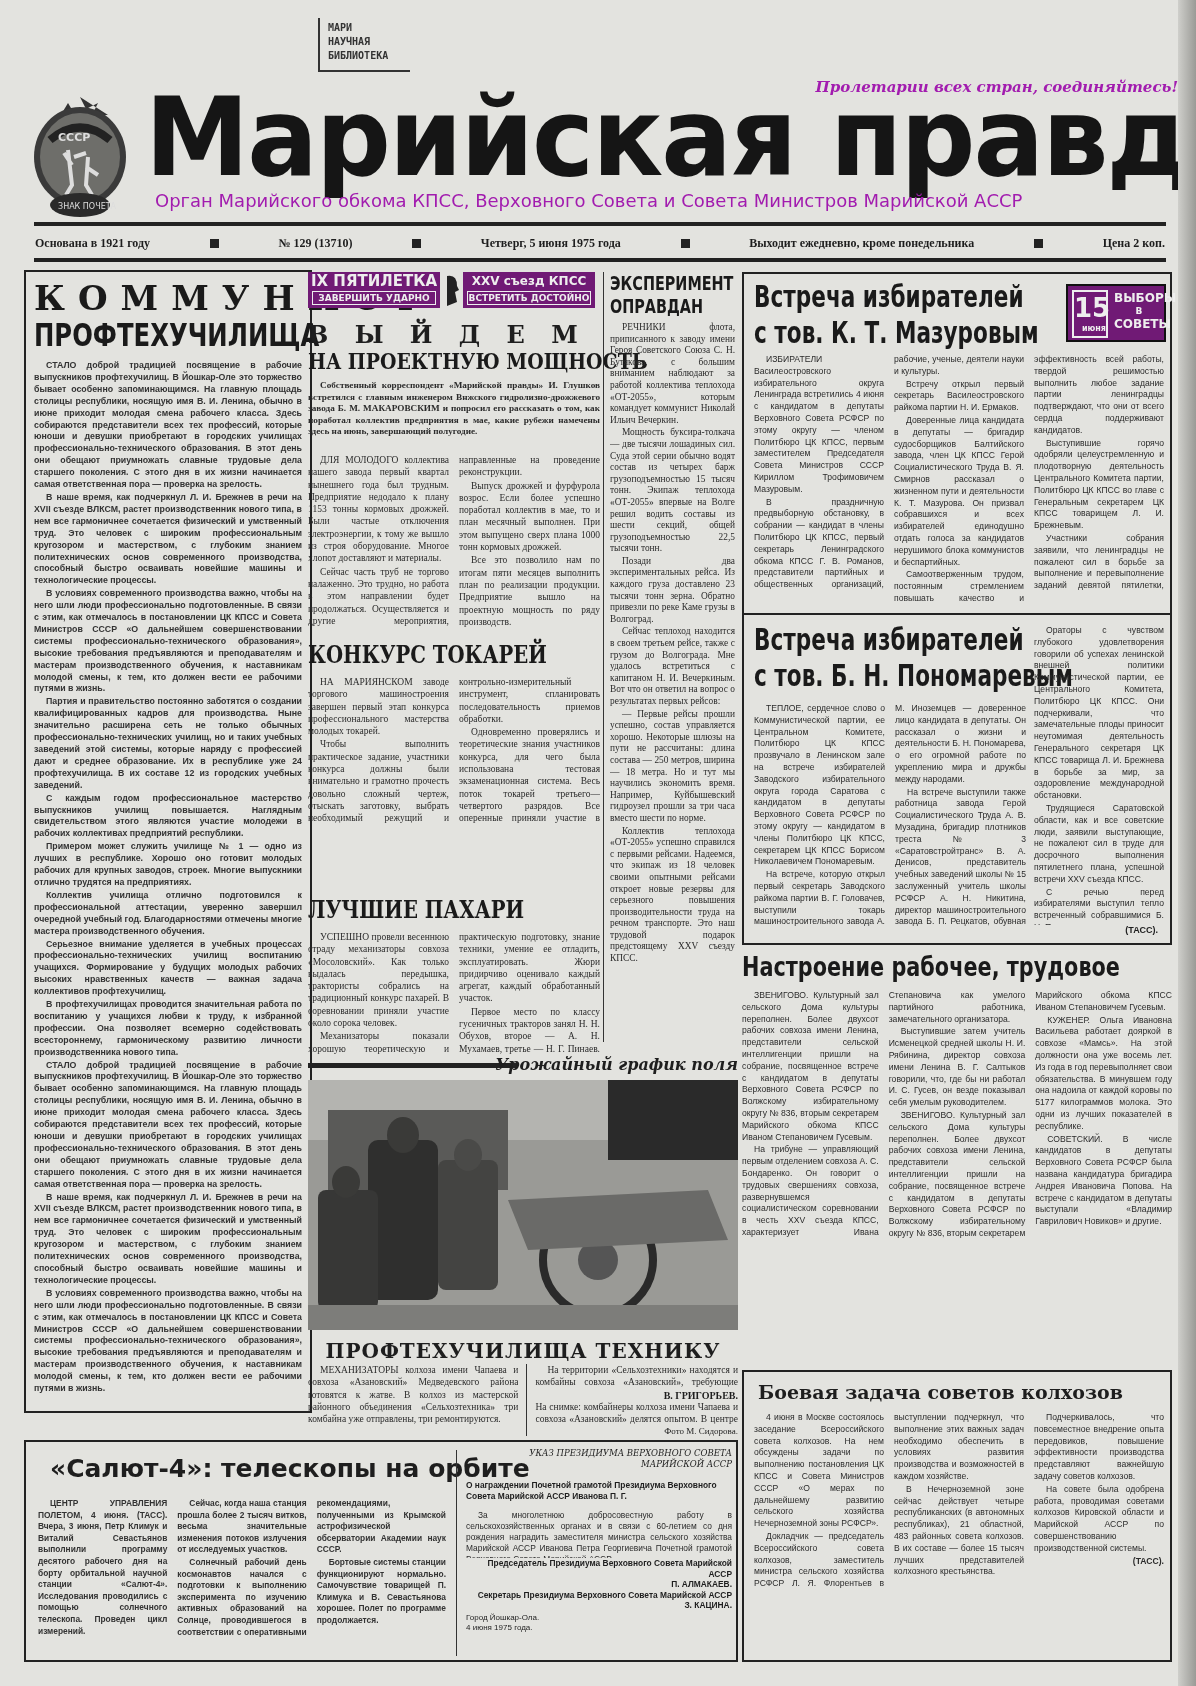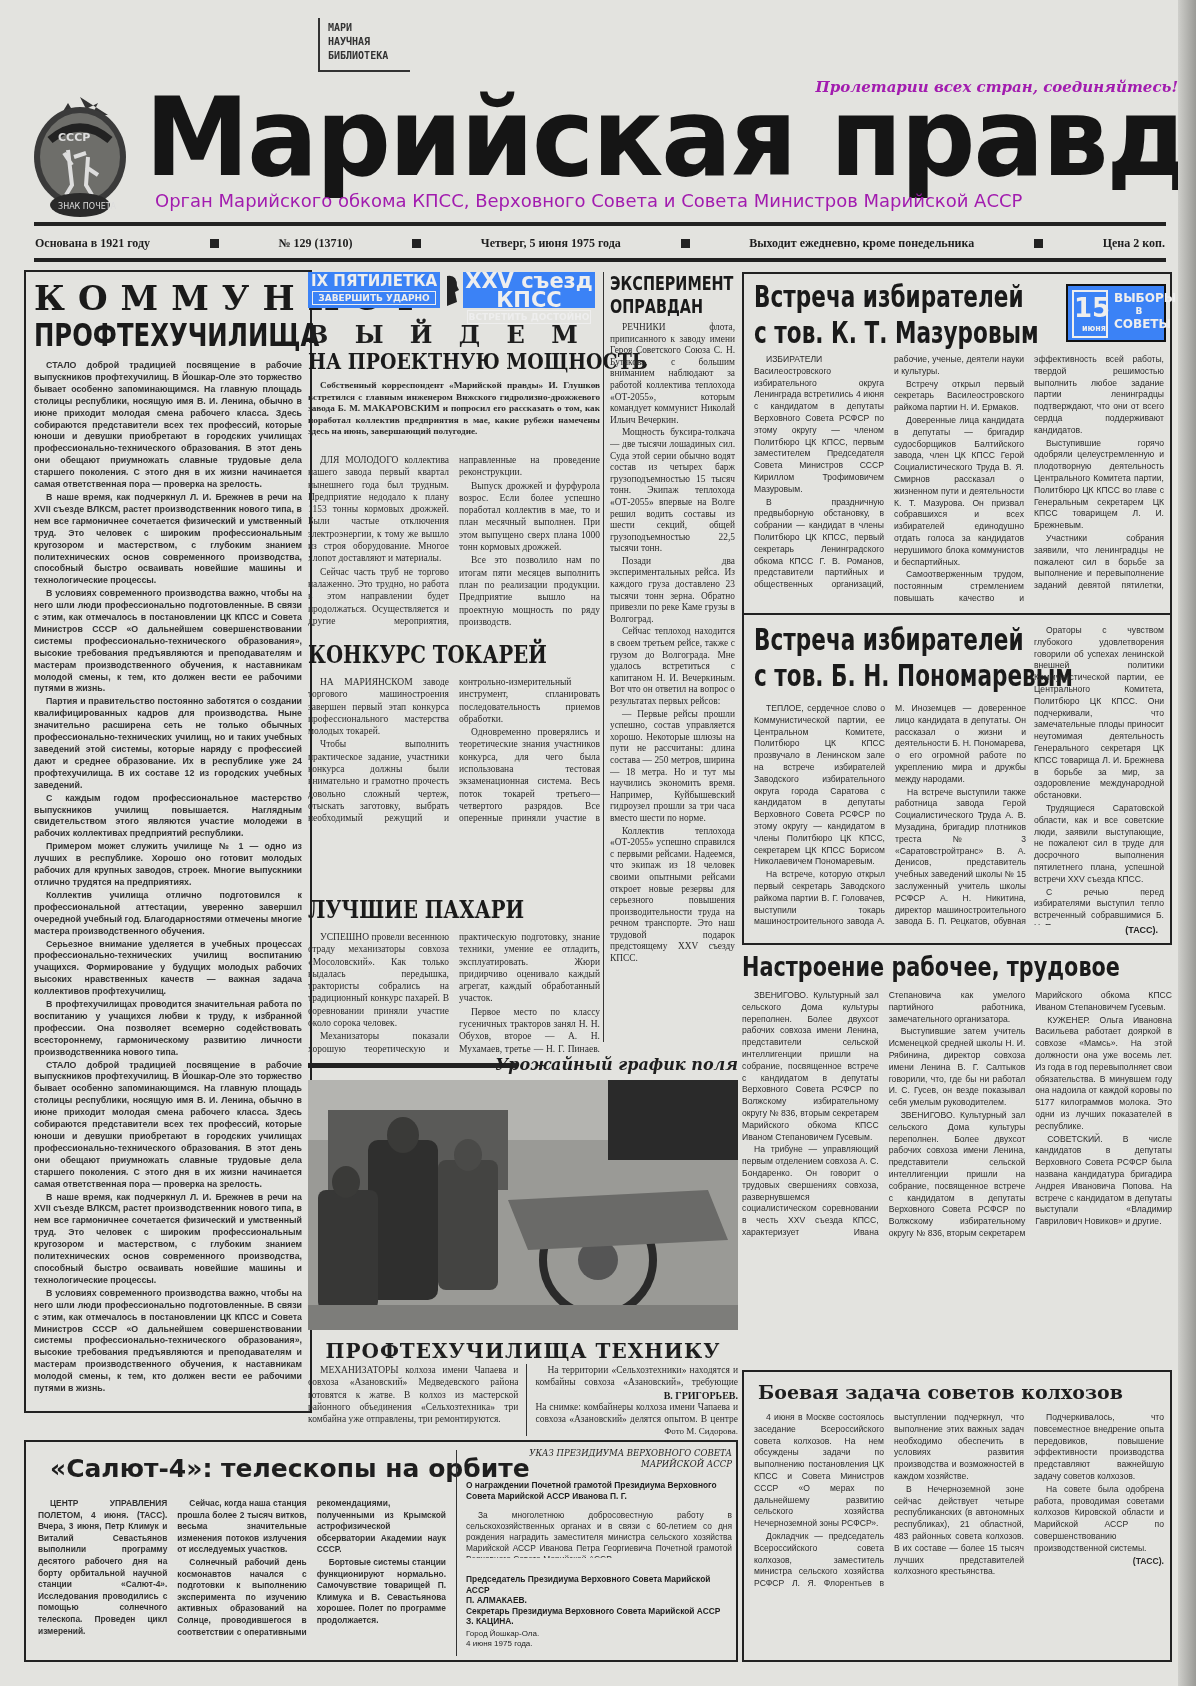--- a/index.html
+++ b/index.html
@@ -15,21 +15,21 @@
   .subtitle { left: 155px; top: 190px; font-family: "DejaVu Sans", sans-serif; font-size: 18px; color: #a21caf; white-space: nowrap; }
   .infobar { left: 35px; top: 232px; width: 1130px; height: 22px; display: flex; justify-content: space-between; align-items: center; font-size: 12px; font-weight: bold; font-family: "Liberation Serif", serif; }
   .infobar .sq { width: 9px; height: 9px; background: #222; display: inline-block; }
   .box { position: absolute; border: 2px solid #222; }
   .headline-cond { font-family: "DejaVu Sans", sans-serif; font-weight: bold; transform-origin: left top; white-space: nowrap; color: #1a1a1a; }
   .text-block { font-family: "Liberation Serif", serif; font-size: 9.5px; line-height: 12.3px; color: #2b2b2b; text-align: justify; overflow: hidden; }
   .sans-block { font-family: "Liberation Sans", sans-serif; font-size: 9px; line-height: 12.3px; color: #2b2b2b; text-align: justify; overflow: hidden; }
   .cols2 { column-count: 2; column-gap: 10px; }
   .cols3 { column-count: 3; column-gap: 10px; }
   .text-block p, .sans-block p { text-indent: 12px; margin-bottom: 1px; }
-  .badge { position: absolute; background: #3b82f6; color: #eee; font-family: "DejaVu Sans", sans-serif; font-weight: bold; }
+  .badge { position: absolute; background: #701a75; color: #eee; font-family: "DejaVu Sans", sans-serif; font-weight: bold; }
   .sig { font-weight: bold; text-align: right; font-family: "Liberation Serif", serif; font-size: 10px; }
   .photo { position: absolute; overflow: hidden; background: #8a8a86; }
   .vline { position: absolute; width: 1px; background: #333; }
 </style>
 </head>
 <body>
 
 <div class="page">
 
   <div class="abs stamp">
@@ -93,21 +93,21 @@
   </div>
 
   <div class="badge" style="left:308px;top:272px;width:132px;height:36px;">
     <div style="font-size:15px;text-align:center;line-height:19px;">IX ПЯТИЛЕТКА</div>
     <div style="font-size:9px;text-align:center;border:1px solid #eee;margin:0 4px;line-height:12px;">ЗАВЕРШИТЬ УДАРНО</div>
   </div>
   <svg class="abs" style="left:443px;top:272px;width:18px;height:36px;" viewBox="0 0 18 36">
       <path d="M4 4 Q14 2 14 14 L16 18 L12 20 L14 30 L4 34 Z" fill="#222"></path>
     </svg>
   <div class="badge" style="left:463px;top:272px;width:132px;height:36px;">
-    <div style="font-size:21px;text-align:center;line-height:19px;">XXV съезд КПСС</div>
+    <div style="font-size:12px;text-align:center;line-height:19px;">XXV съезд КПСС</div>
     <div style="font-size:9px;text-align:center;border:1px solid #eee;margin:0 4px;line-height:12px;">ВСТРЕТИТЬ ДОСТОЙНО</div>
   </div>
 
   <div class="abs" style="left:308px;top:322px;width:292px;">
     <div style="font-family:'DejaVu Serif',serif;font-weight:bold;font-size:24px;letter-spacing:9px;line-height:26px;">В Ы Й Д Е М</div>
     <div class="headline-cond" style="font-family:'DejaVu Serif',serif;font-size:22px;transform:scaleX(0.86);line-height:26px;">НА ПРОЕКТНУЮ МОЩНОСТЬ</div>
     <div class="text-block" style="margin-top:6px;font-weight:bold;font-size:9.2px;line-height:11.5px;height:70px;">
         <p>Собственный корреспондент «Марийской правды» И. Глушков встретился с главным инженером Внжского гидролизно-дрожжевого завода Б. М. МАКАРОВСКИМ и попросил его рассказать о том, как поработал коллектив предприятия в мае, какие рубежи намечены здесь на июнь, завершающий полугодие.</p>
       </div>
     <div class="text-block cols2" style="margin-top:4px;height:180px;">
@@ -274,21 +274,21 @@
       <p>Солнечный рабочий день космонавтов начался с подготовки к выполнению эксперимента по изучению активных образований на Солнце, проводившегося в соответствии с оперативными рекомендациями, полученными из Крымской астрофизической обсерватории Академии наук СССР.</p>
       <p>Бортовые системы станции функционируют нормально. Самочувствие товарищей П. Климука и В. Севастьянова хорошее. Полет по программе продолжается.</p>
     </div>
     <div style="position:absolute;left:430px;top:8px;width:1px;height:206px;background:#333;"></div>
 
     <div style="position:absolute;left:440px;top:6px;width:266px;">
       <div style="font-family:'DejaVu Serif',serif;font-style:italic;font-size:8.5px;text-align:right;line-height:11px;">УКАЗ ПРЕЗИДИУМА ВЕРХОВНОГО СОВЕТА</div>
       <div style="font-family:'DejaVu Serif',serif;font-style:italic;font-size:8.5px;text-align:right;line-height:11px;">МАРИЙСКОЙ АССР</div>
       <div style="margin-top:10px;font-family:'Liberation Sans',sans-serif;font-weight:bold;font-size:8.4px;line-height:11px;">О награждении Почетной грамотой Президиума Верховного Совета Марийской АССР Иванова П. Г.</div>
       <div class="sans-block" style="margin-top:8px;height:48px;font-size:8.4px;line-height:11px;text-indent:12px;">За многолетнюю добросовестную работу в сельскохозяйственных органах и в связи с 60-летием со дня рождения наградить заместителя министра сельского хозяйства Марийской АССР Иванова Петра Георгиевича Почетной грамотой Верховного Совета Марийской АССР.</div>
-      <div style="text-align:left;font-family:'Liberation Sans',sans-serif;font-size:8.4px;line-height:10.5px;font-weight:bold;margin-top:16px;">
+      <div style="text-align:right;font-family:'Liberation Sans',sans-serif;font-size:8.4px;line-height:10.5px;font-weight:bold;margin-top:0;">
         <div>Председатель Президиума Верховного Совета Марийской АССР</div>
         <div>П. АЛМАКАЕВ.</div>
         <div>Секретарь Президиума Верховного Совета Марийской АССР</div>
         <div>З. КАЦИНА.</div>
       </div>
       <div style="font-family:'Liberation Sans',sans-serif;font-size:8px;line-height:10px;margin-top:2px;">
         <div>Город Йошкар-Ола.</div>
         <div>4 июня 1975 года.</div>
       </div>
     </div>

